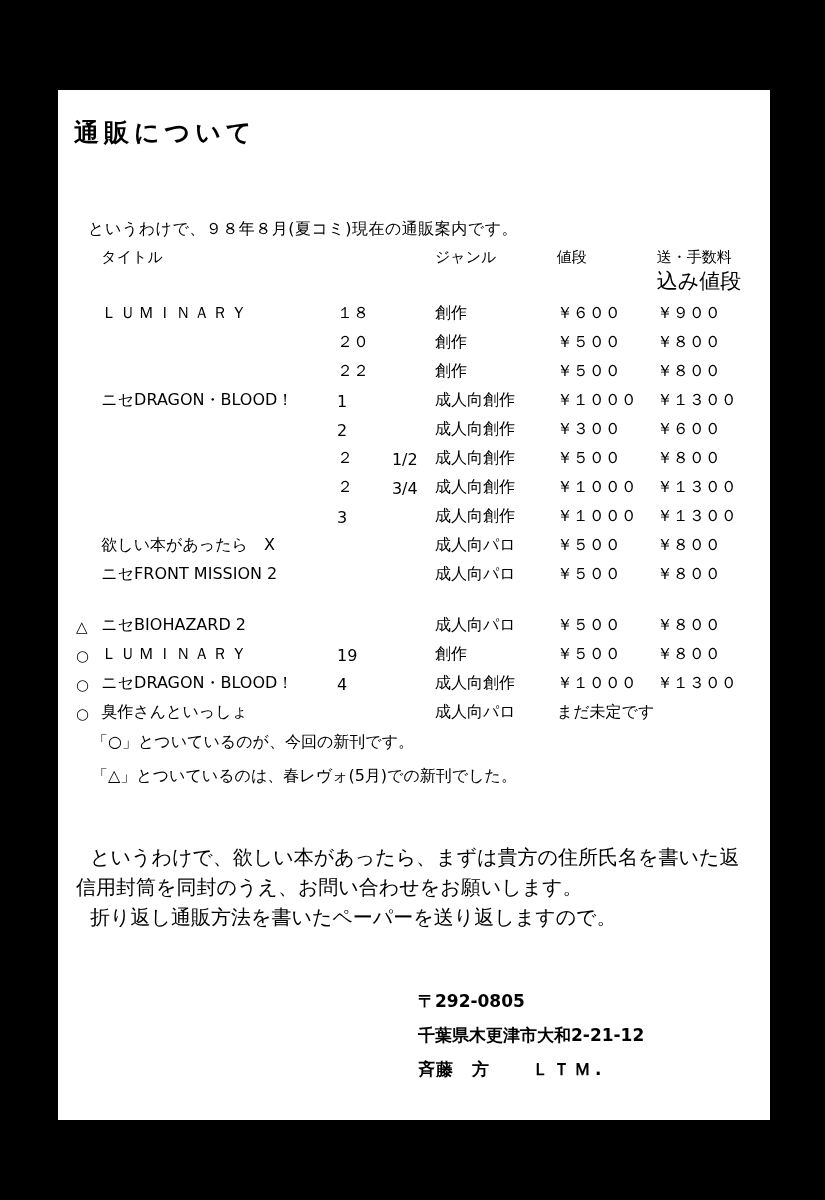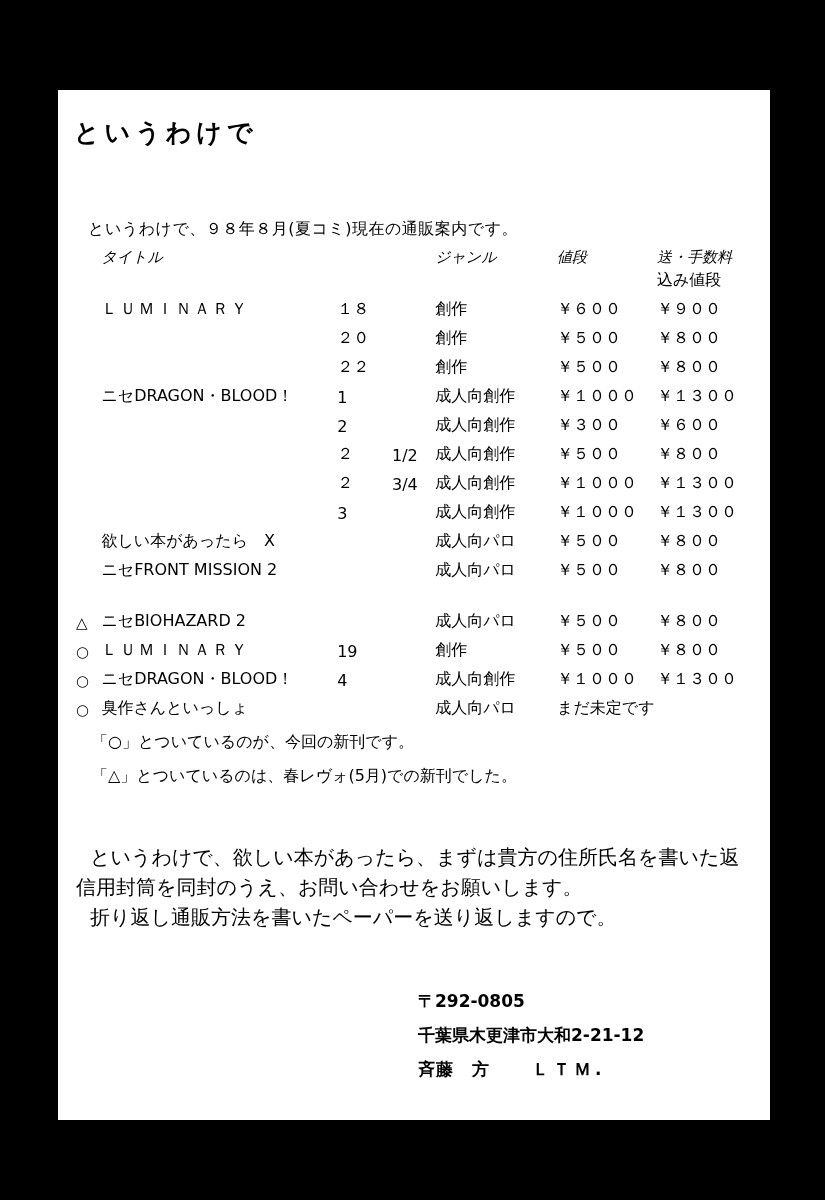--- a/index.html
+++ b/index.html
@@ -62,22 +62,22 @@
     white-space: nowrap;
     height: 29px;
   }
   .c-mark   { width: 26px; text-align: center; font-size: 15px; }
   .c-title  { width: 238px; padding-left: 6px; }
   .c-num    { width: 56px; text-align: right; }
   .c-frac   { width: 44px; padding-left: 6px; margin-left: 24px; }
   .c-genre  { width: 124px; padding-left: 10px; margin-left: 27px; }
   .c-price  { width: 100px; text-align: left; padding-left: 6px;}
   .c-ship   { width: 100px; text-align: left; padding-left: 6px;}
-  .hdr td { font-size: 15px; font-style: italic; }
-  .hdr2 td { font-size: 16px; height: 24px; }
+  .hdr td { font-size: 15px; }
+  .hdr2 td { font-size: 21px; height: 24px; }
   .spacer td { height: 22px; }
   .wide { letter-spacing: 2.5px; }
 
   .note {
     position: absolute;
     font-size: 16px;
     left: 34px;
   }
   .note1 { top: 642px; }
   .note2 { top: 676px; }
@@ -102,21 +102,21 @@
   .addr2 { top: 934px; }
   .addr3 { top: 968px; letter-spacing: 1px; }
   .addr3 .ltm { margin-left: 42px; letter-spacing: 4px; }
 </style>
 </head>
 <body>
 
 <div class="page">
   <div class="inner">
 
-    <div class="doc-title">というわけで</div>
+    <div class="doc-title">通販について</div>
 
     <div class="intro-line">というわけで、９８年８月(夏コミ)現在の通販案内です。</div>
 
     <table class="price-table">
       <tbody>
         <tr class="hdr">
           <td class="c-mark"></td>
           <td class="c-title">タイトル</td>
           <td class="c-num"></td>
           <td class="c-frac"></td>

